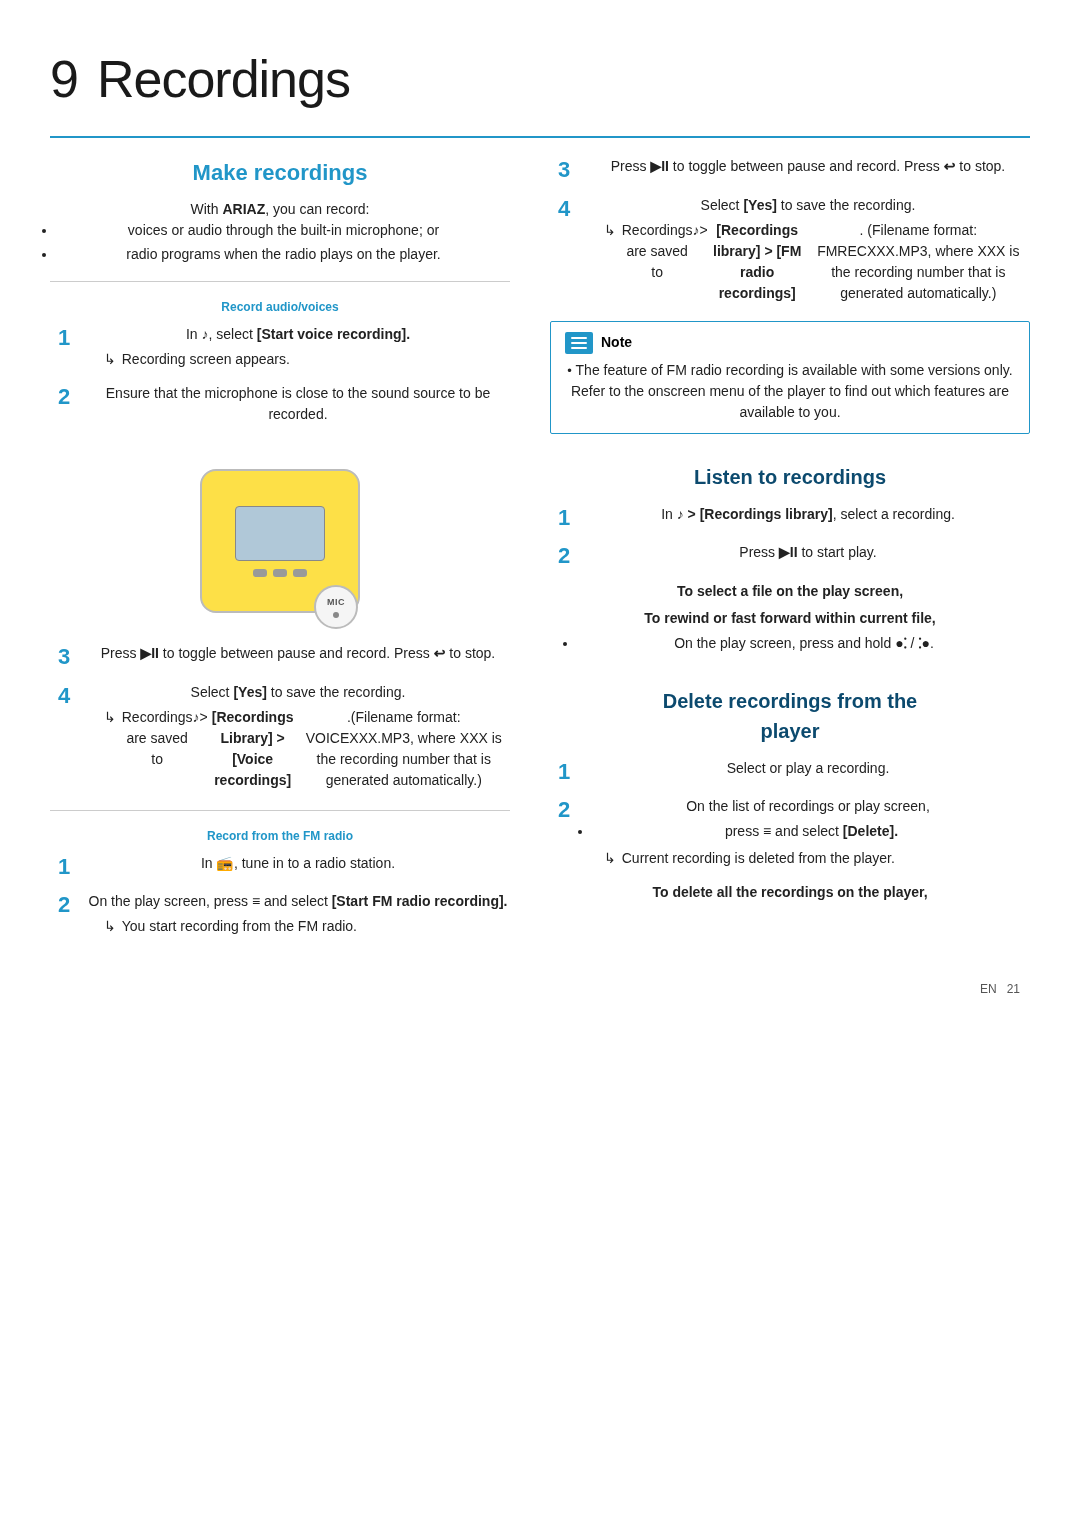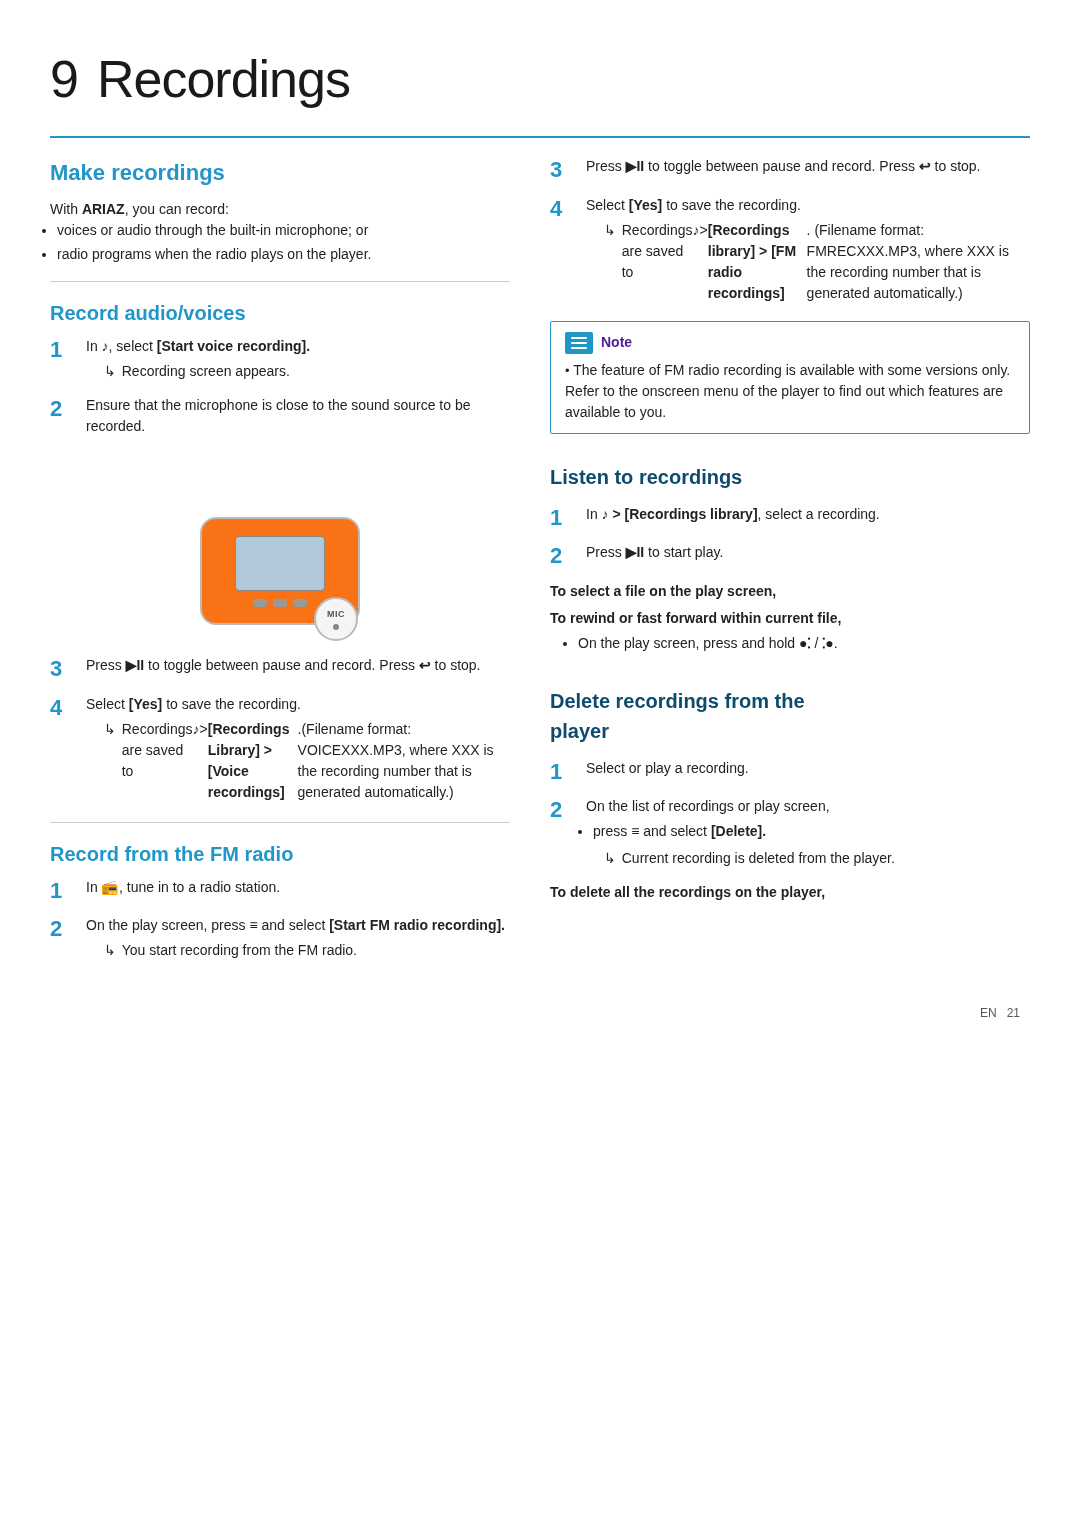--- a/index.html
+++ b/index.html
@@ -37,38 +37,39 @@
     }
     .divider-light {
       border: none;
       border-top: 1px solid #ccc;
       margin: 16px 0 16px 0;
     }
 
     .two-col {
       display: flex;
       gap: 40px;
+      text-align: center;
     }
     .col-left {
       flex: 0 0 460px;
       max-width: 460px;
     }
     .col-right {
       flex: 1;
     }
 
     
     .section-heading {
       font-size: 22px;
       font-weight: bold;
       color: #2196c8;
       margin-bottom: 10px;
     }
     .subsection-heading {
-      font-size: 20px;
+      font-size: 12px;
       font-weight: bold;
       color: #2196c8;
       margin-bottom: 8px;
     }
     .large-section-heading {
       font-size: 20px;
       font-weight: bold;
       color: #0c4a6e;
       margin-bottom: 12px;
     }
@@ -126,22 +127,22 @@
       height: 170px;
       margin: 14px auto 14px auto;
       display: flex;
       flex-direction: column;
       align-items: center;
       justify-content: flex-end;
       position: relative;
     }
     .device-body {
       width: 160px;
-      height: 108px;
-      background: #f97316;
+      height: 144px;
+      background: #fde047;
       border-radius: 16px;
       border: 2px solid #bbb;
       position: relative;
       display: flex;
       flex-direction: column;
       align-items: center;
       justify-content: center;
     }
     .device-screen {
       width: 90px;
@@ -215,21 +216,21 @@
       margin-right: 8px;
     }
     .note-line {
       width: 16px;
       height: 2px;
       background: #fff;
       border-radius: 1px;
     }
     .note-text-label {
       font-weight: bold;
-      color: #4c1d95;
+      color: #000000;
       font-size: 14px;
     }
 
     
     .page-footer {
       text-align: right;
       margin-top: 30px;
       font-size: 12px;
       color: #555;
       padding-right: 10px;

